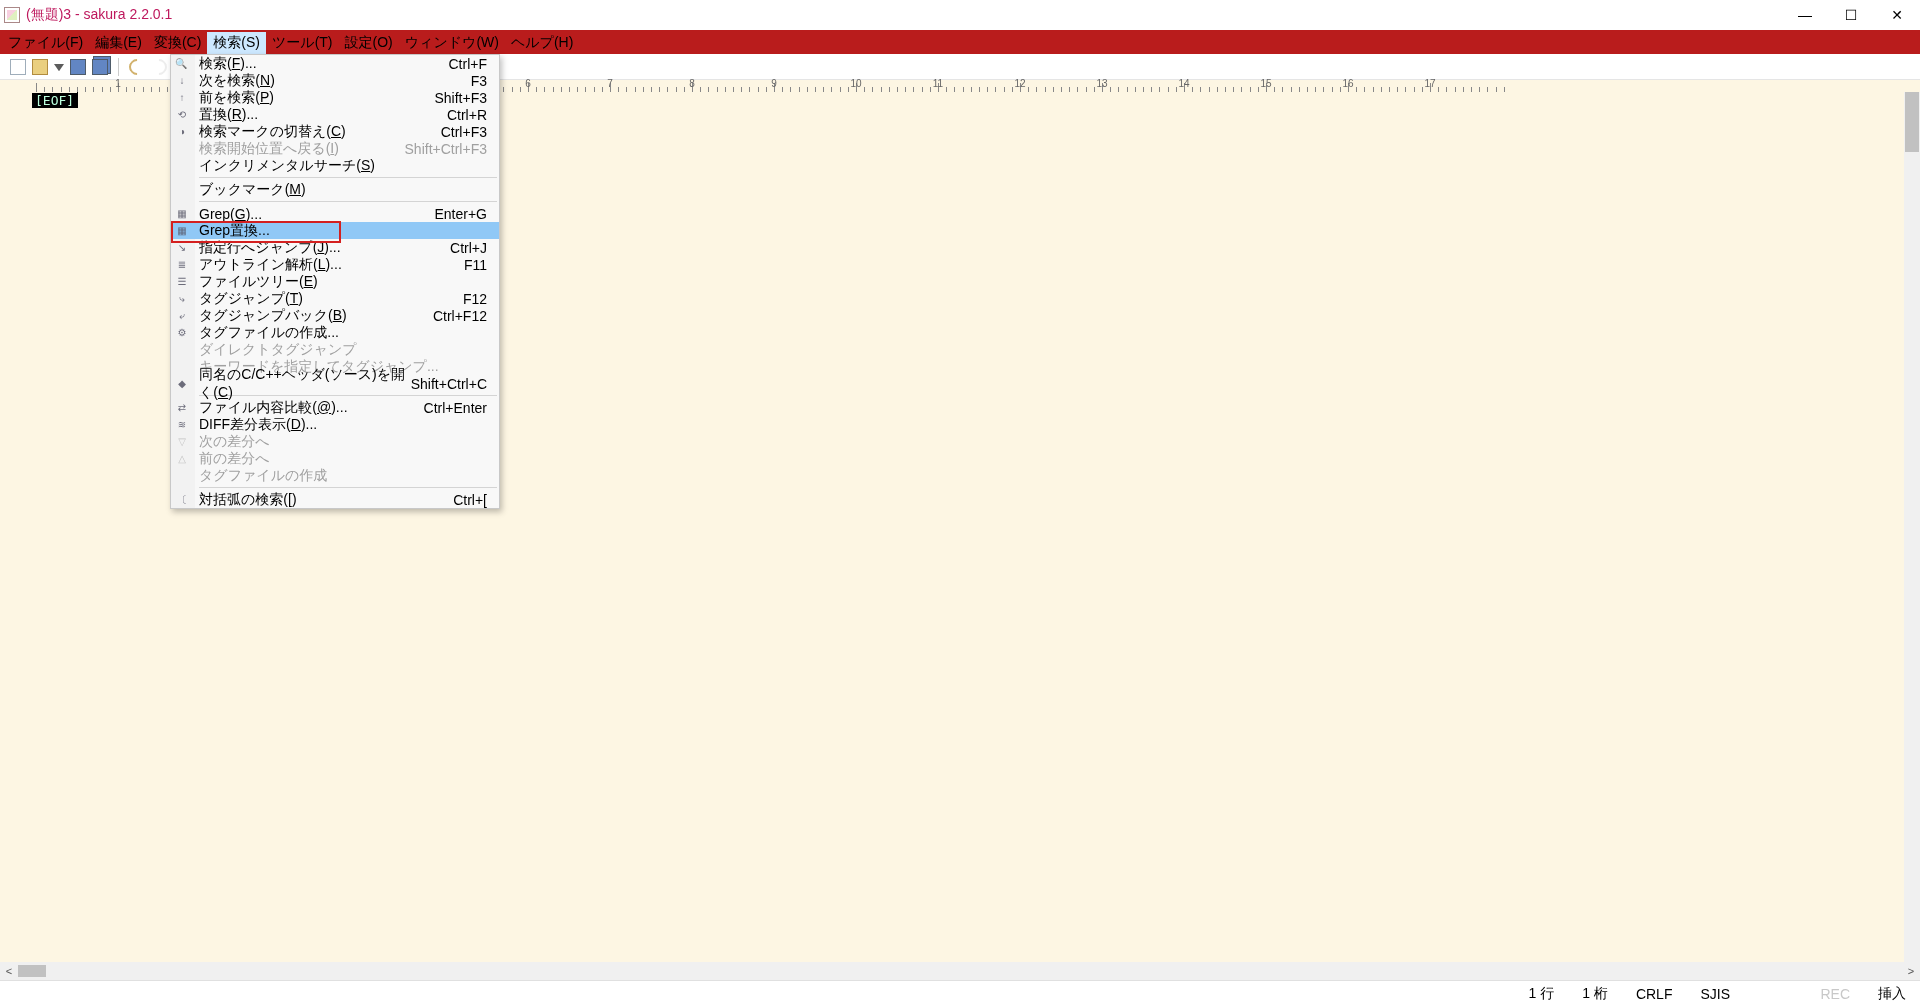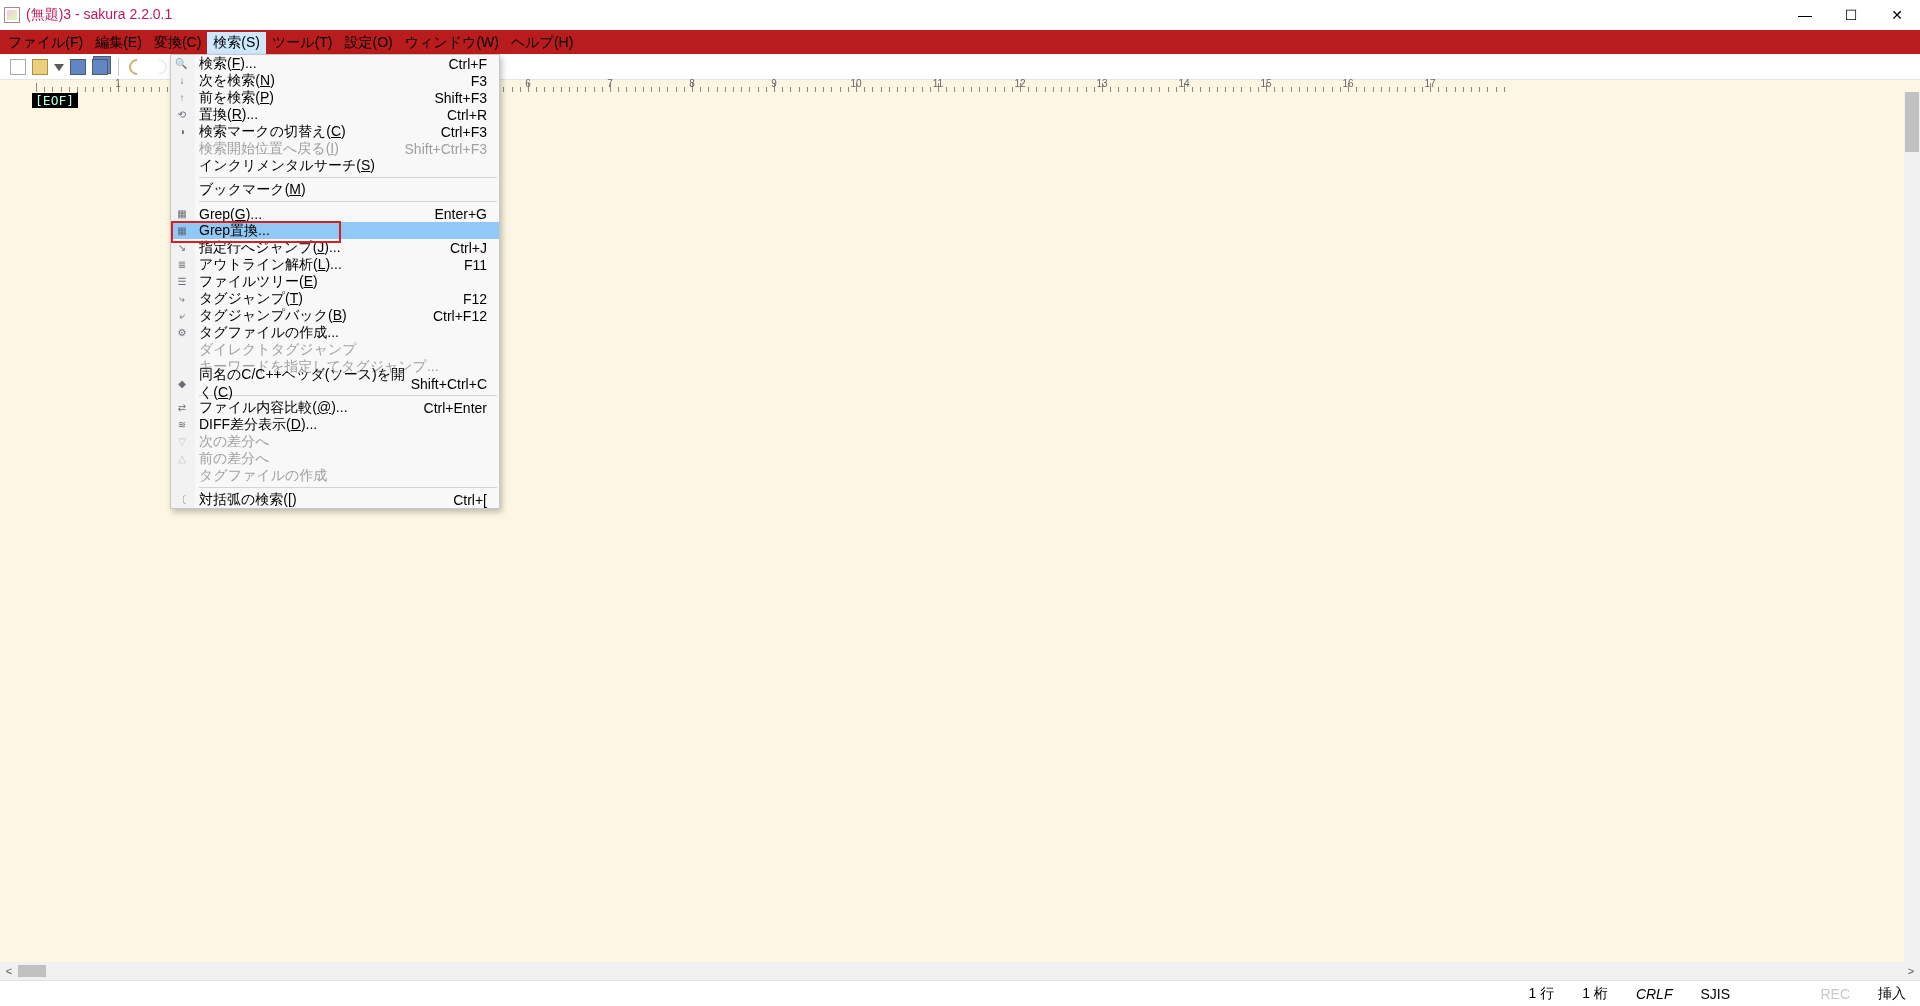--- a/index.html
+++ b/index.html
@@ -308,21 +308,21 @@
   <div class="track">
       <div class="thumb"></div>
     </div>
   <div class="arrow">&gt;</div>
 </div>
 
 <div class="statusbar">
   <div class="spacer"></div>
   <div class="cell">1 行</div>
   <div class="cell">1 桁</div>
-  <div class="cell" style="min-width:50px;font-style:italic;">CRLF</div>
+  <div class="cell" style="min-width:50px;">CRLF</div>
   <div class="cell" style="min-width:120px;">SJIS</div>
   <div class="cell rec">REC</div>
   <div class="cell">挿入</div>
 </div>
 
 <div class="dropdown" id="dropdown">
   <div class="icon-col"></div>
 <div class="dd-item">
       <div class="dd-icon" style="font-size: 10px; line-height: 14px; text-align: center; color: rgb(85, 85, 102);">🔍</div>
       <div class="lbl">検索(<span class="underline">F</span>)...</div>

